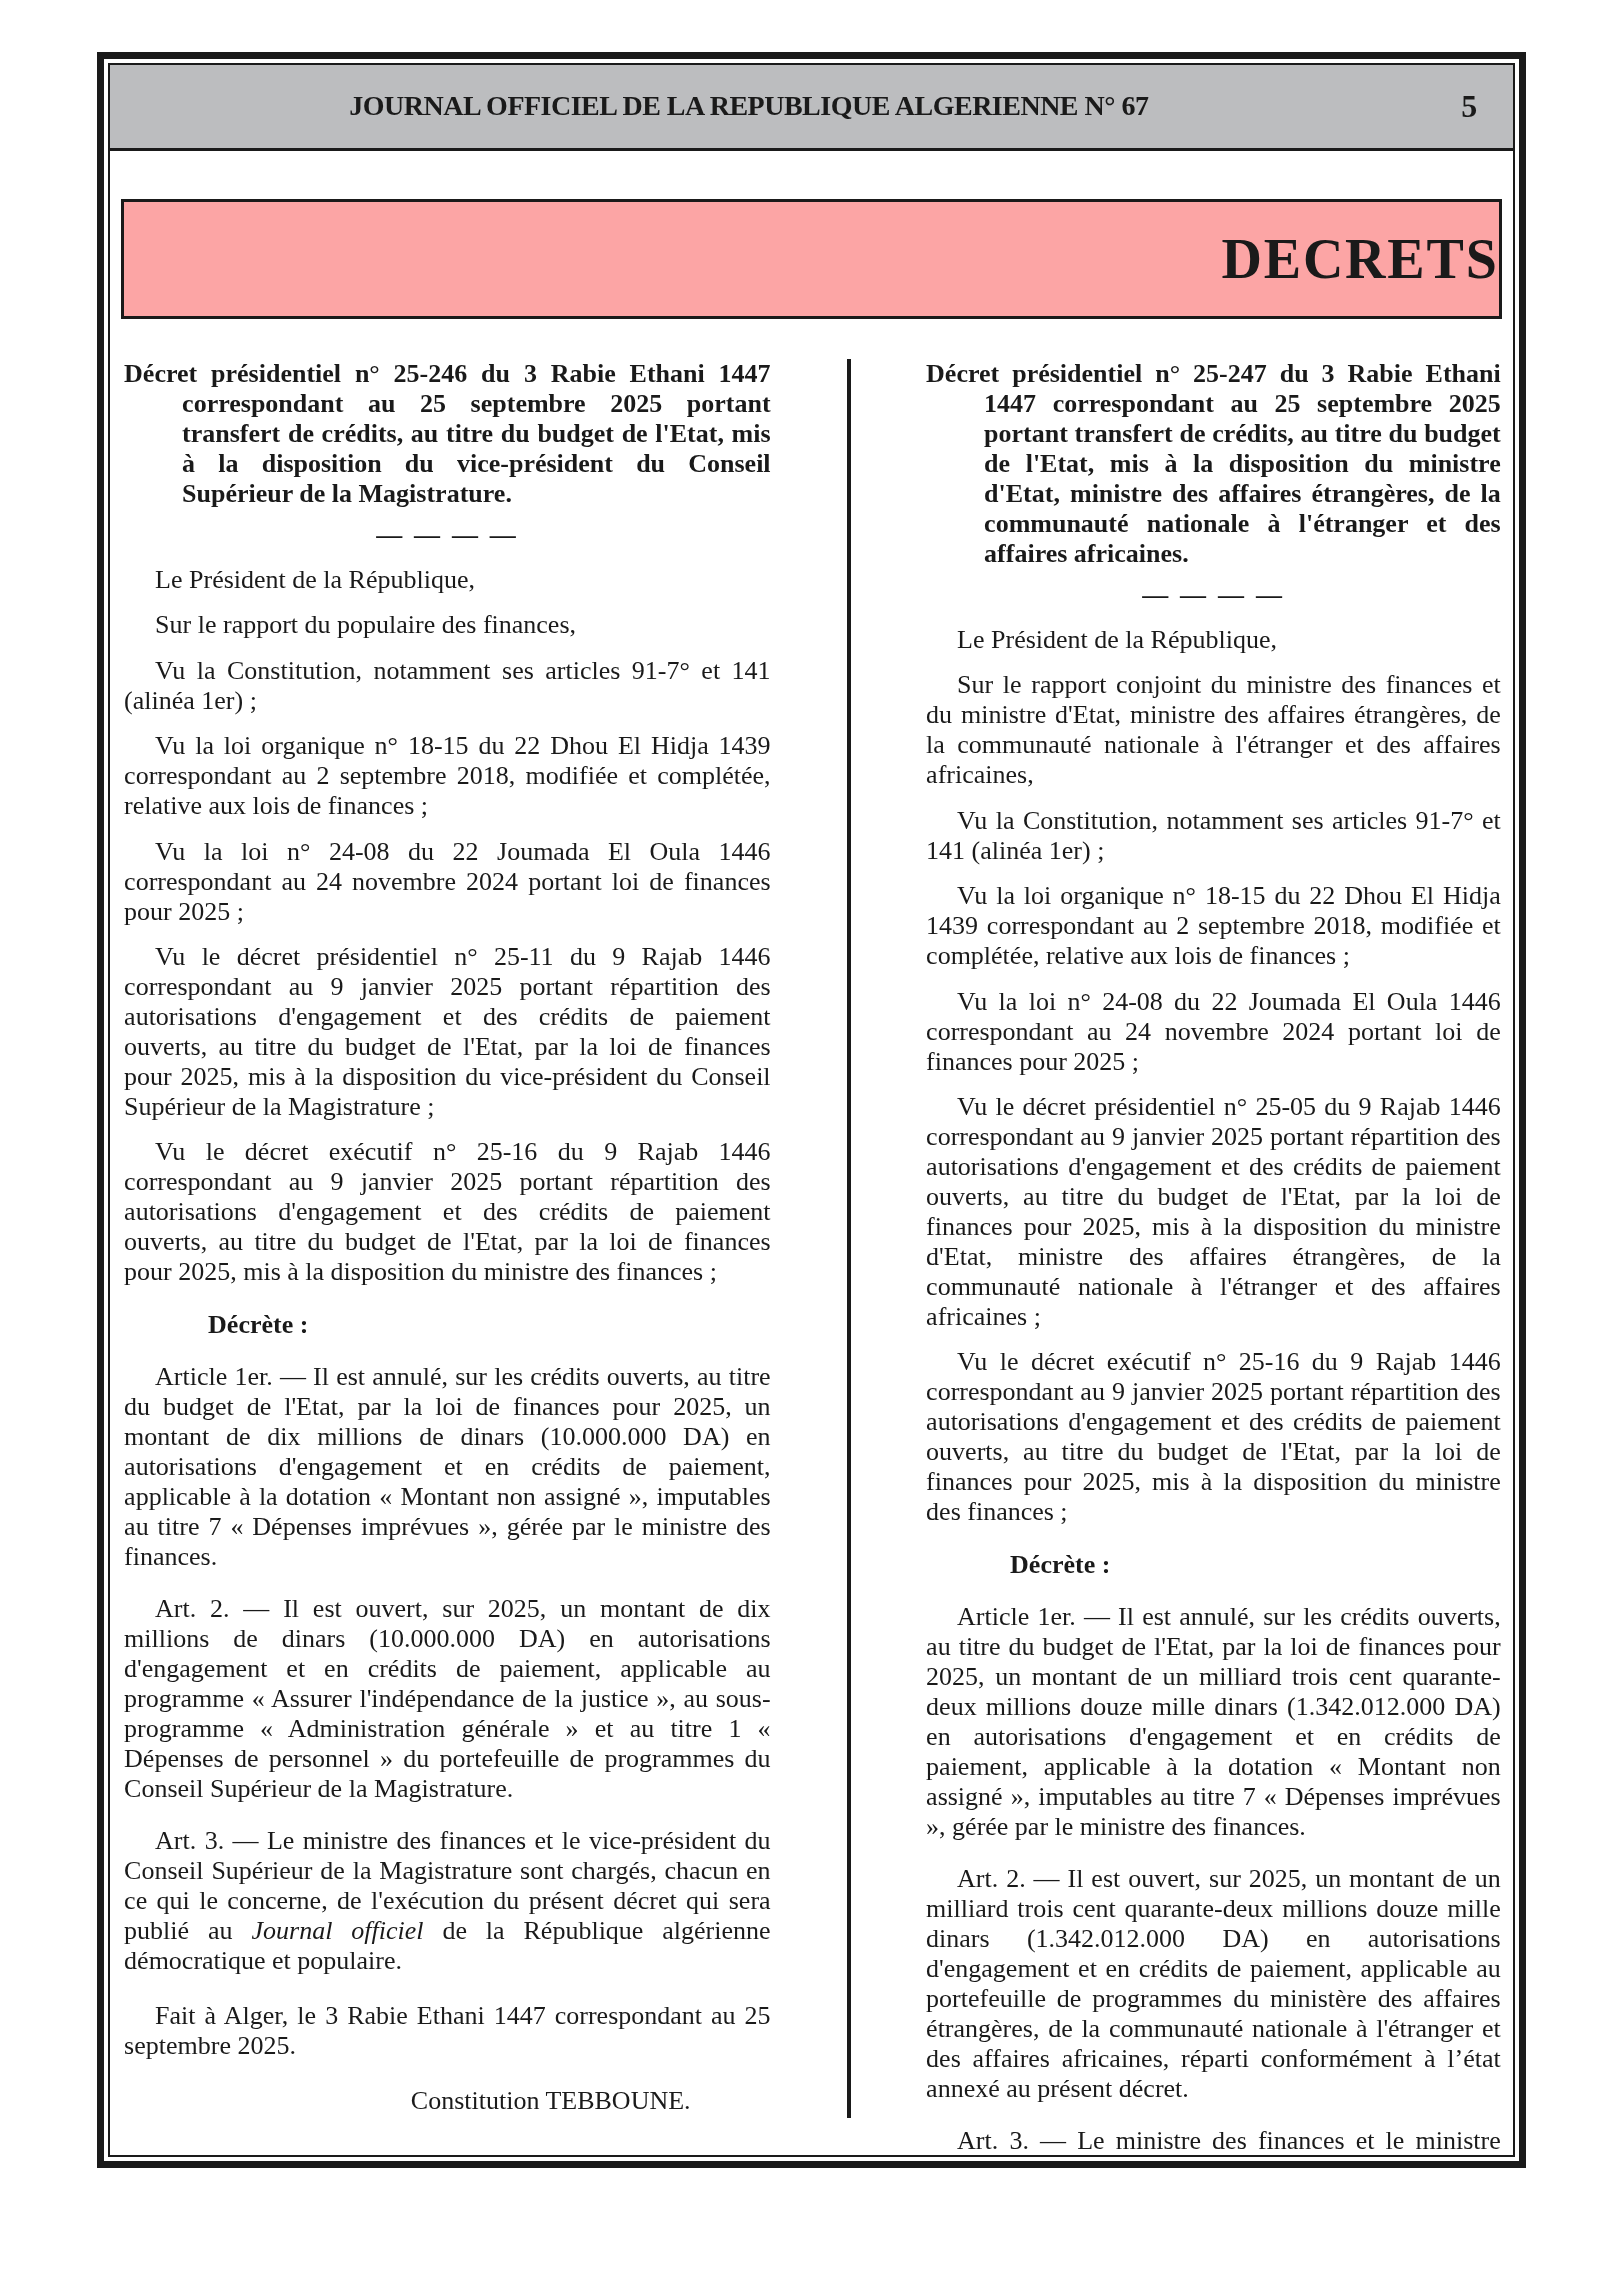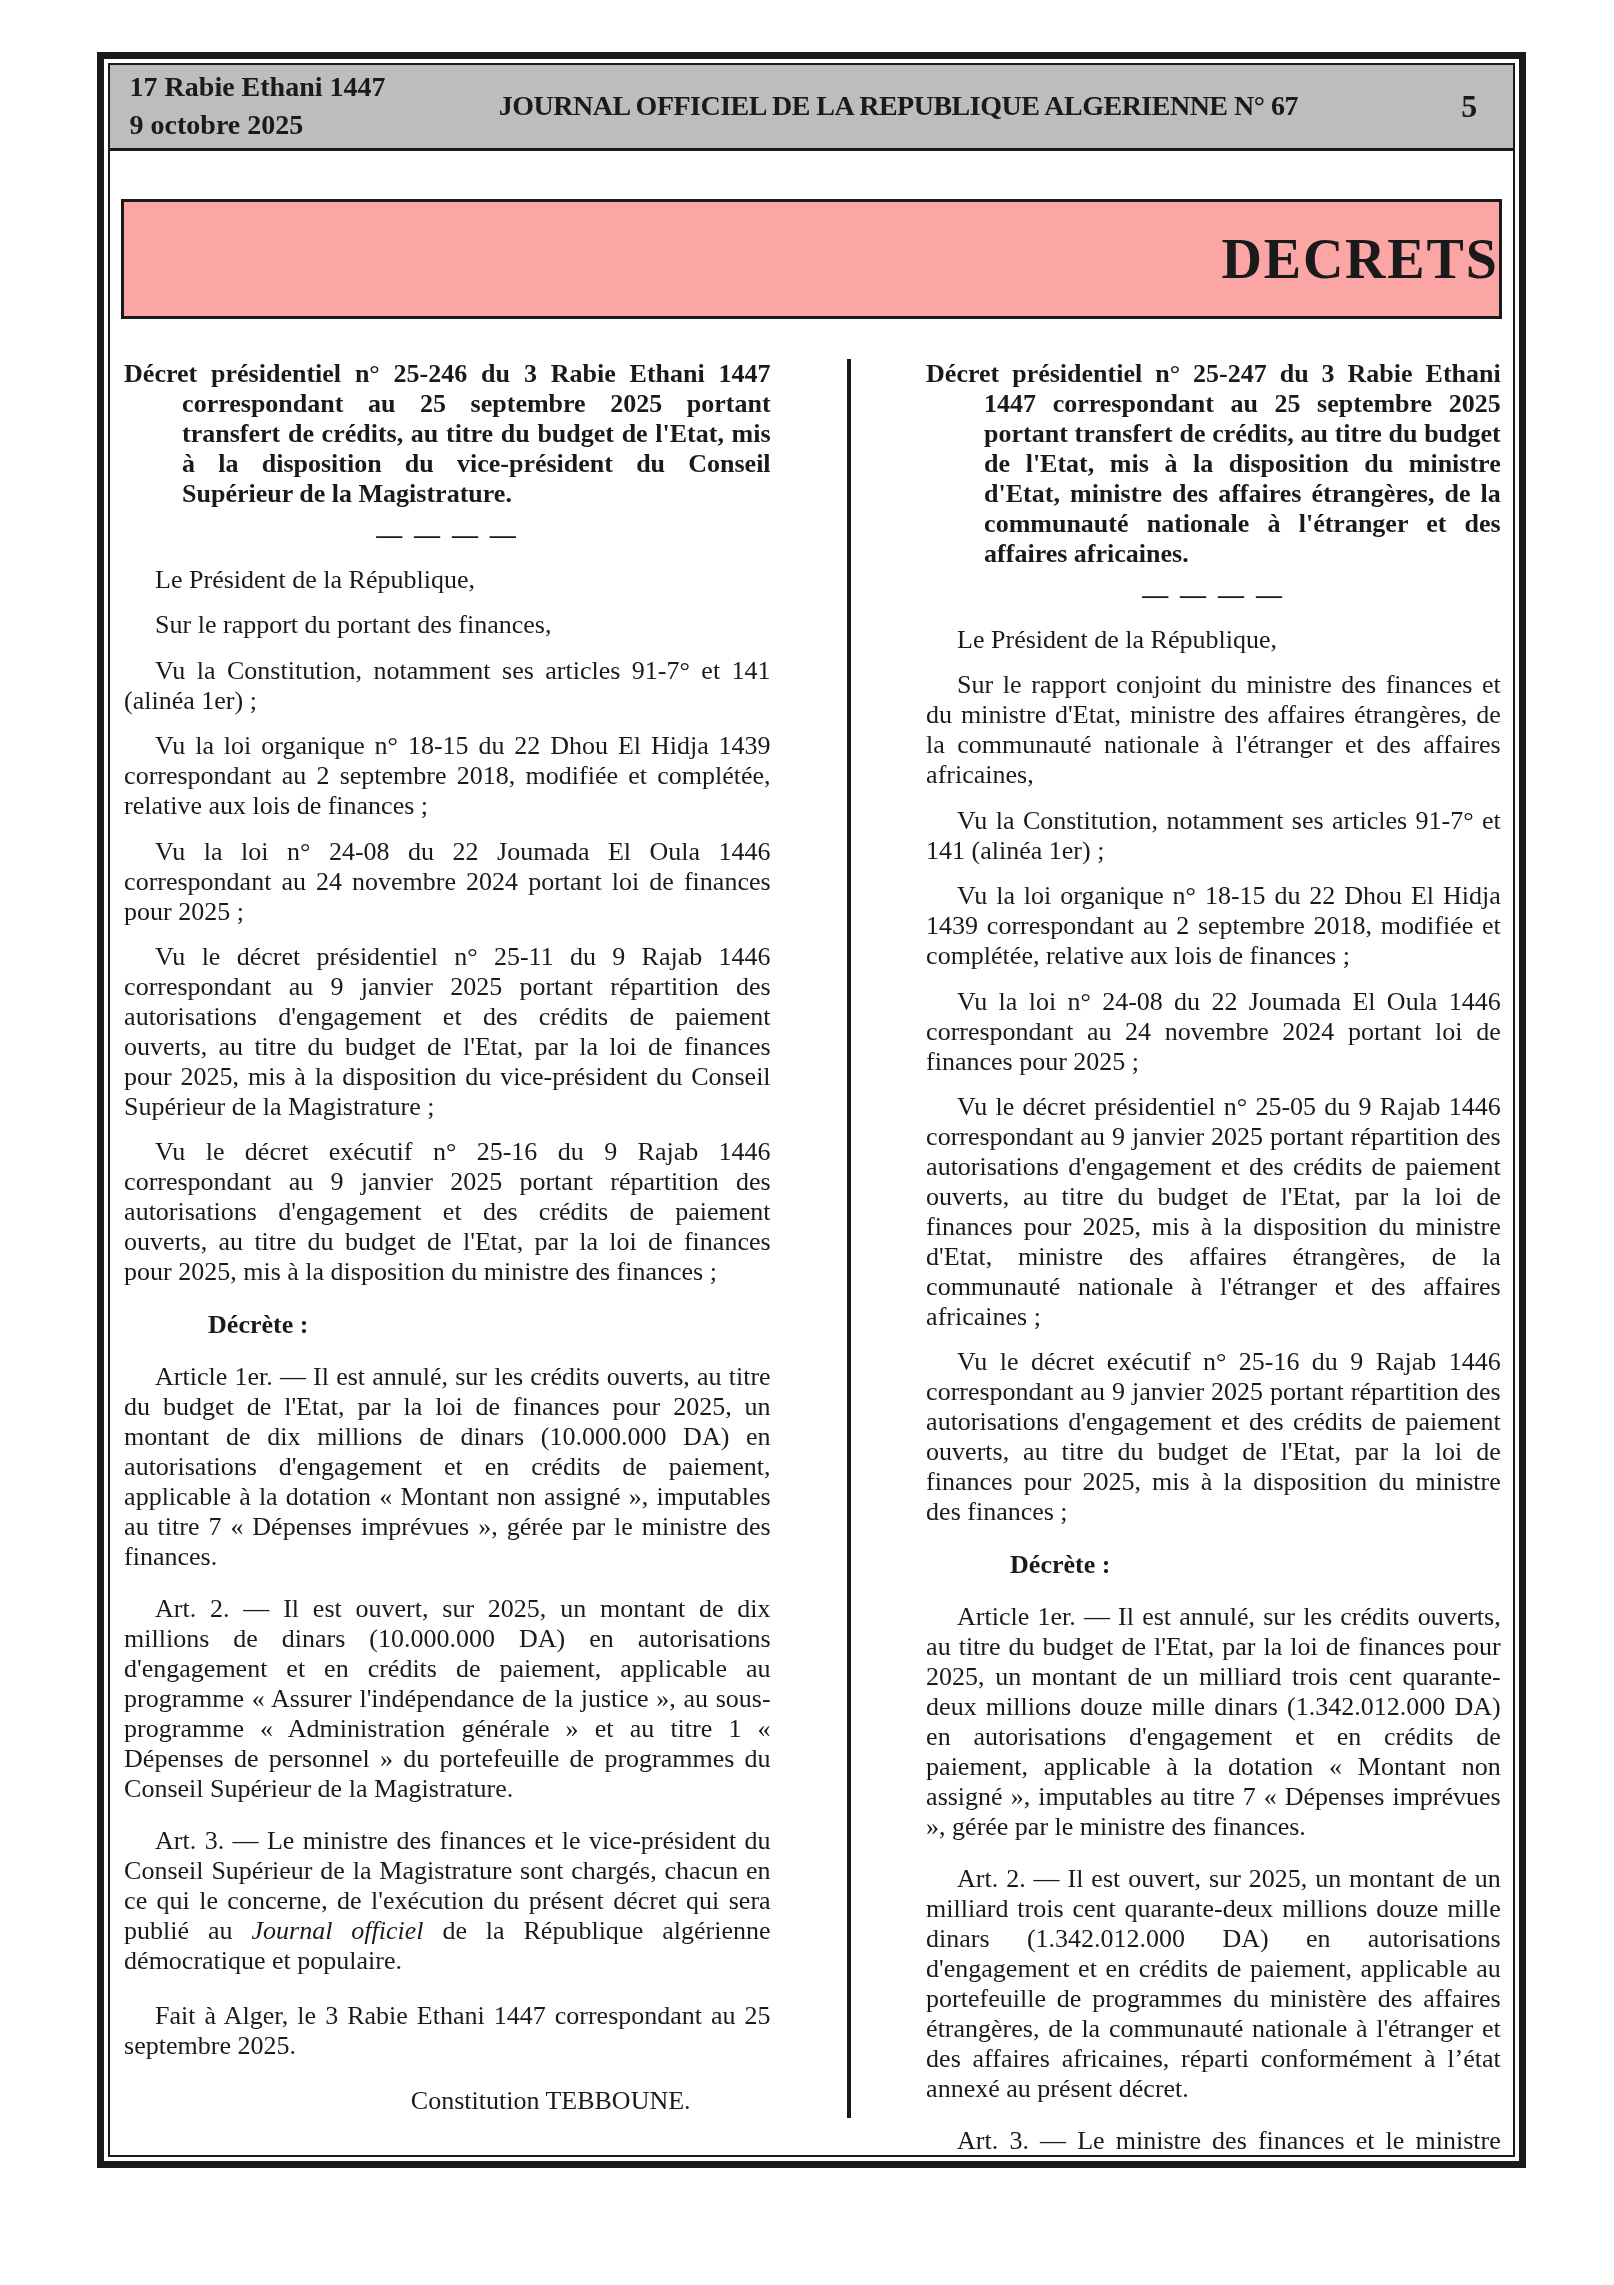--- a/index.html
+++ b/index.html
@@ -139,39 +139,35 @@
   .col-left .signature { padding-right: 80px; }
   .italic { font-style: italic; }
 </style>
 </head>
 <body>
 
 <div class="frame">
   <div class="frame-inner">
 
     <div class="header-band">
-      <div class="dates">
-        <div>17 Rabie Ethani 1447</div>
-        <div>9 octobre 2025</div>
-      </div>
       <div class="journal-title">JOURNAL OFFICIEL DE LA REPUBLIQUE ALGERIENNE N° 67</div>
       <div class="page-number">5</div>
     </div>
 
     <div class="decrets-banner">
       <span>DECRETS</span>
     </div>
 
     <div class="columns">
 
       <div class="col col-left">
         <p class="doc-title">Décret présidentiel n° 25-246 du 3 Rabie Ethani 1447 correspondant au 25 septembre 2025 portant transfert de crédits, au titre du budget de l'Etat, mis à la disposition du vice-président du Conseil Supérieur de la Magistrature.</p>
         <p class="separator">— — — —</p>
         <p class="para">Le Président de la République,</p>
-        <p class="para">Sur le rapport du portant des finances,</p>
+        <p class="para">Sur le rapport du populaire des finances,</p>
         <p class="para">Vu la Constitution, notamment ses articles 91-7° et 141 (alinéa 1er) ;</p>
         <p class="para">Vu la loi organique n° 18-15 du 22 Dhou El Hidja 1439 correspondant au 2 septembre 2018, modifiée et complétée, relative aux lois de finances ;</p>
         <p class="para">Vu la loi n° 24-08 du 22 Joumada El Oula 1446 correspondant au 24 novembre 2024 portant loi de finances pour 2025 ;</p>
         <p class="para">Vu le décret présidentiel n° 25-11 du 9 Rajab 1446 correspondant au 9 janvier 2025 portant répartition des autorisations d'engagement et des crédits de paiement ouverts, au titre du budget de l'Etat, par la loi de finances pour 2025, mis à la disposition du vice-président du Conseil Supérieur de la Magistrature ;</p>
         <p class="para">Vu le décret exécutif n° 25-16 du 9 Rajab 1446 correspondant au 9 janvier 2025 portant répartition des autorisations d'engagement et des crédits de paiement ouverts, au titre du budget de l'Etat, par la loi de finances pour 2025, mis à la disposition du ministre des finances ;</p>
         <p class="decrete">Décrète :</p>
         <p class="para article">Article 1er. — Il est annulé, sur les crédits ouverts, au titre du budget de l'Etat, par la loi de finances pour 2025, un montant de dix millions de dinars (10.000.000 DA) en autorisations d'engagement et en crédits de paiement, applicable à la dotation « Montant non assigné », imputables au titre 7 « Dépenses imprévues », gérée par le ministre des finances.</p>
         <p class="para article">Art. 2. — Il est ouvert, sur 2025, un montant de dix millions de dinars (10.000.000 DA) en autorisations d'engagement et en crédits de paiement, applicable au programme « Assurer l'indépendance de la justice », au sous-programme « Administration générale » et au titre 1 « Dépenses de personnel » du portefeuille de programmes du Conseil Supérieur de la Magistrature.</p>
         <p class="para article"><span>Art. 3. — Le ministre des finances et le vice-président du Conseil Supérieur de la Magistrature sont chargés, chacun en ce qui le concerne, de l'exécution du présent décret qui sera publié au </span><span class="italic">Journal officiel</span><span> de la République algérienne démocratique et populaire.</span></p>
         <p class="para dateline">Fait à Alger, le 3 Rabie Ethani 1447 correspondant au 25 septembre 2025.</p>

